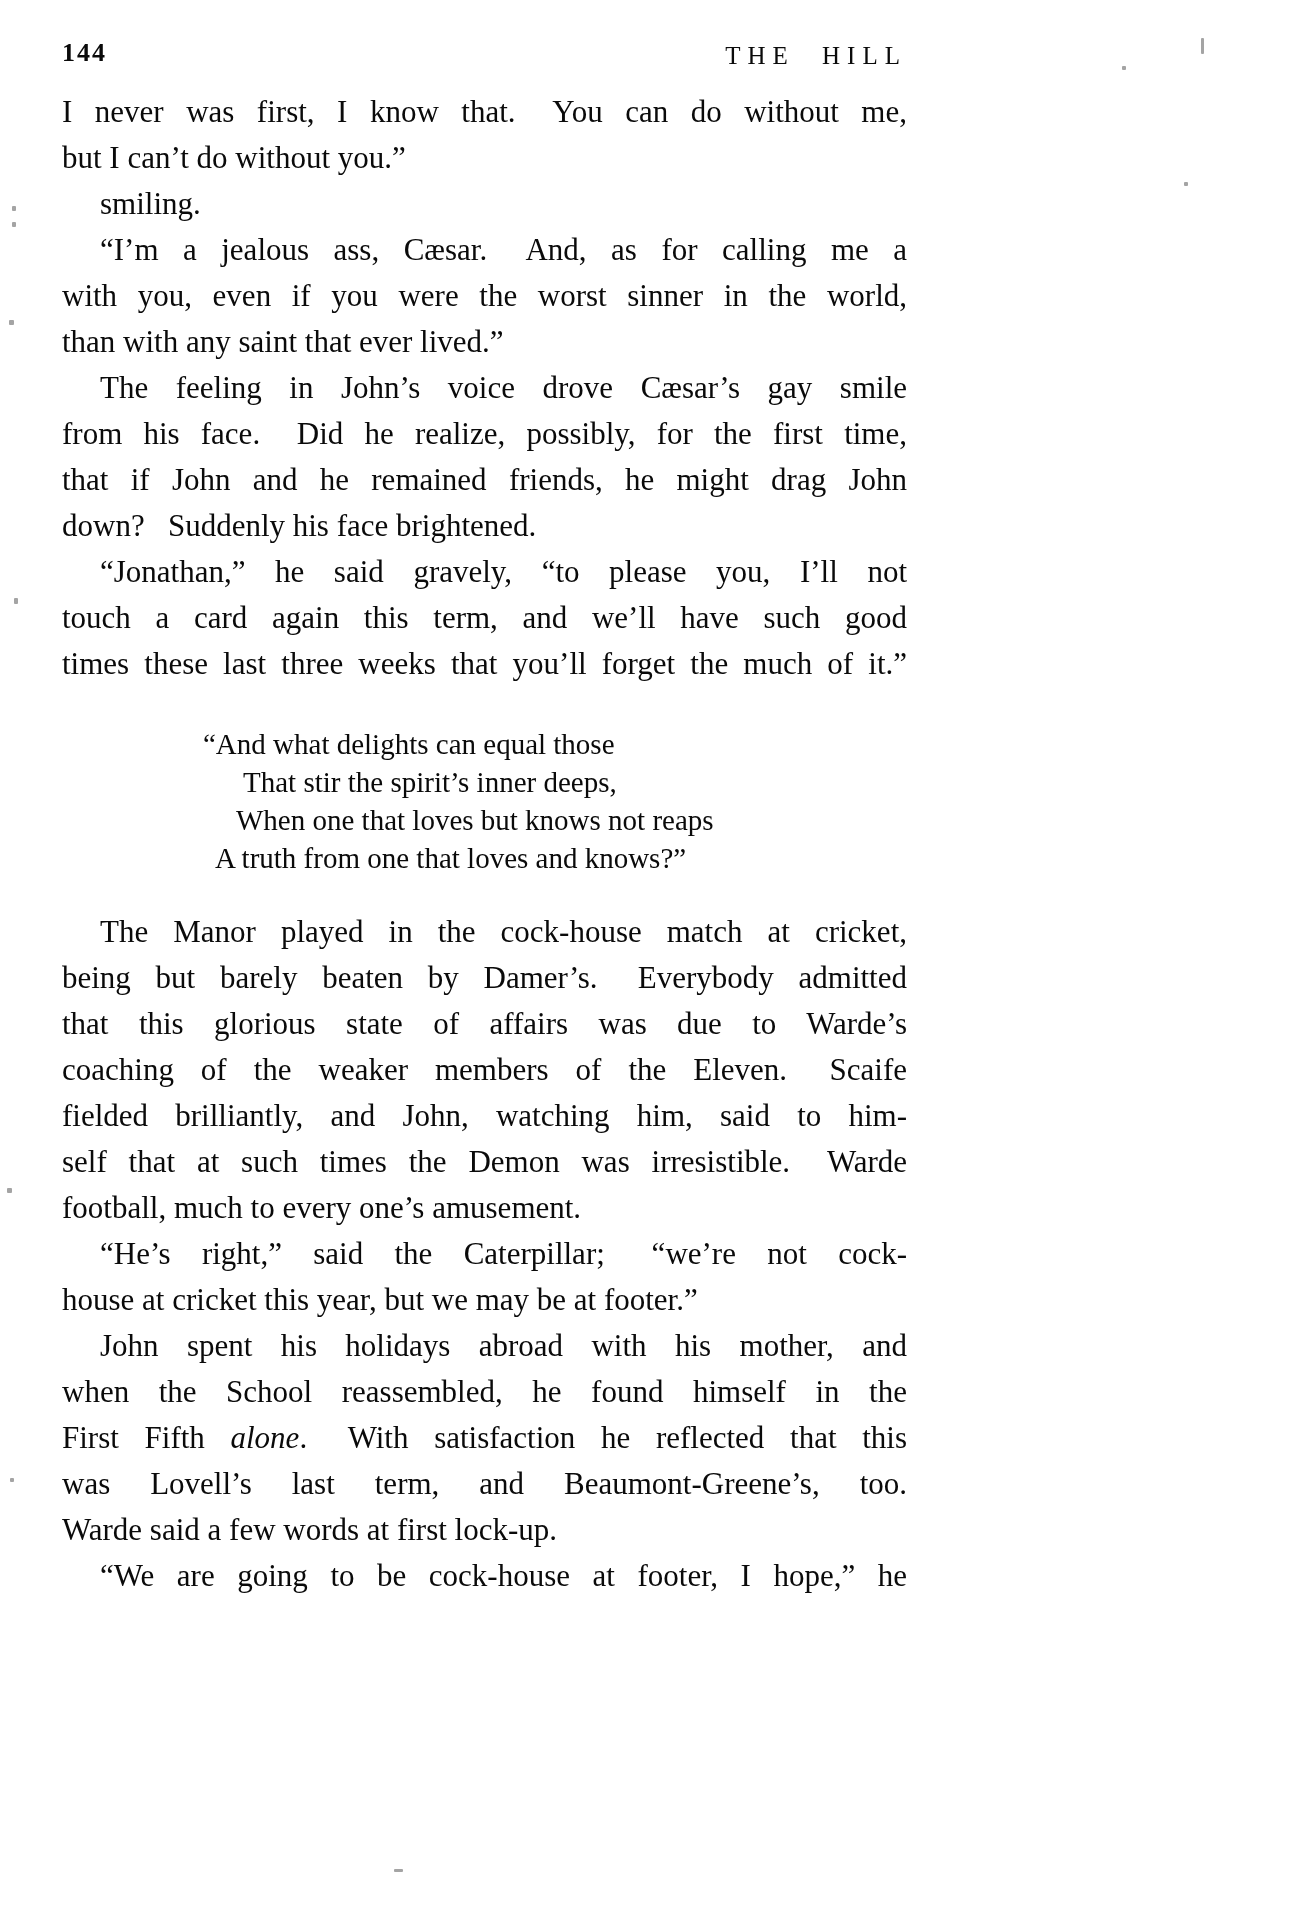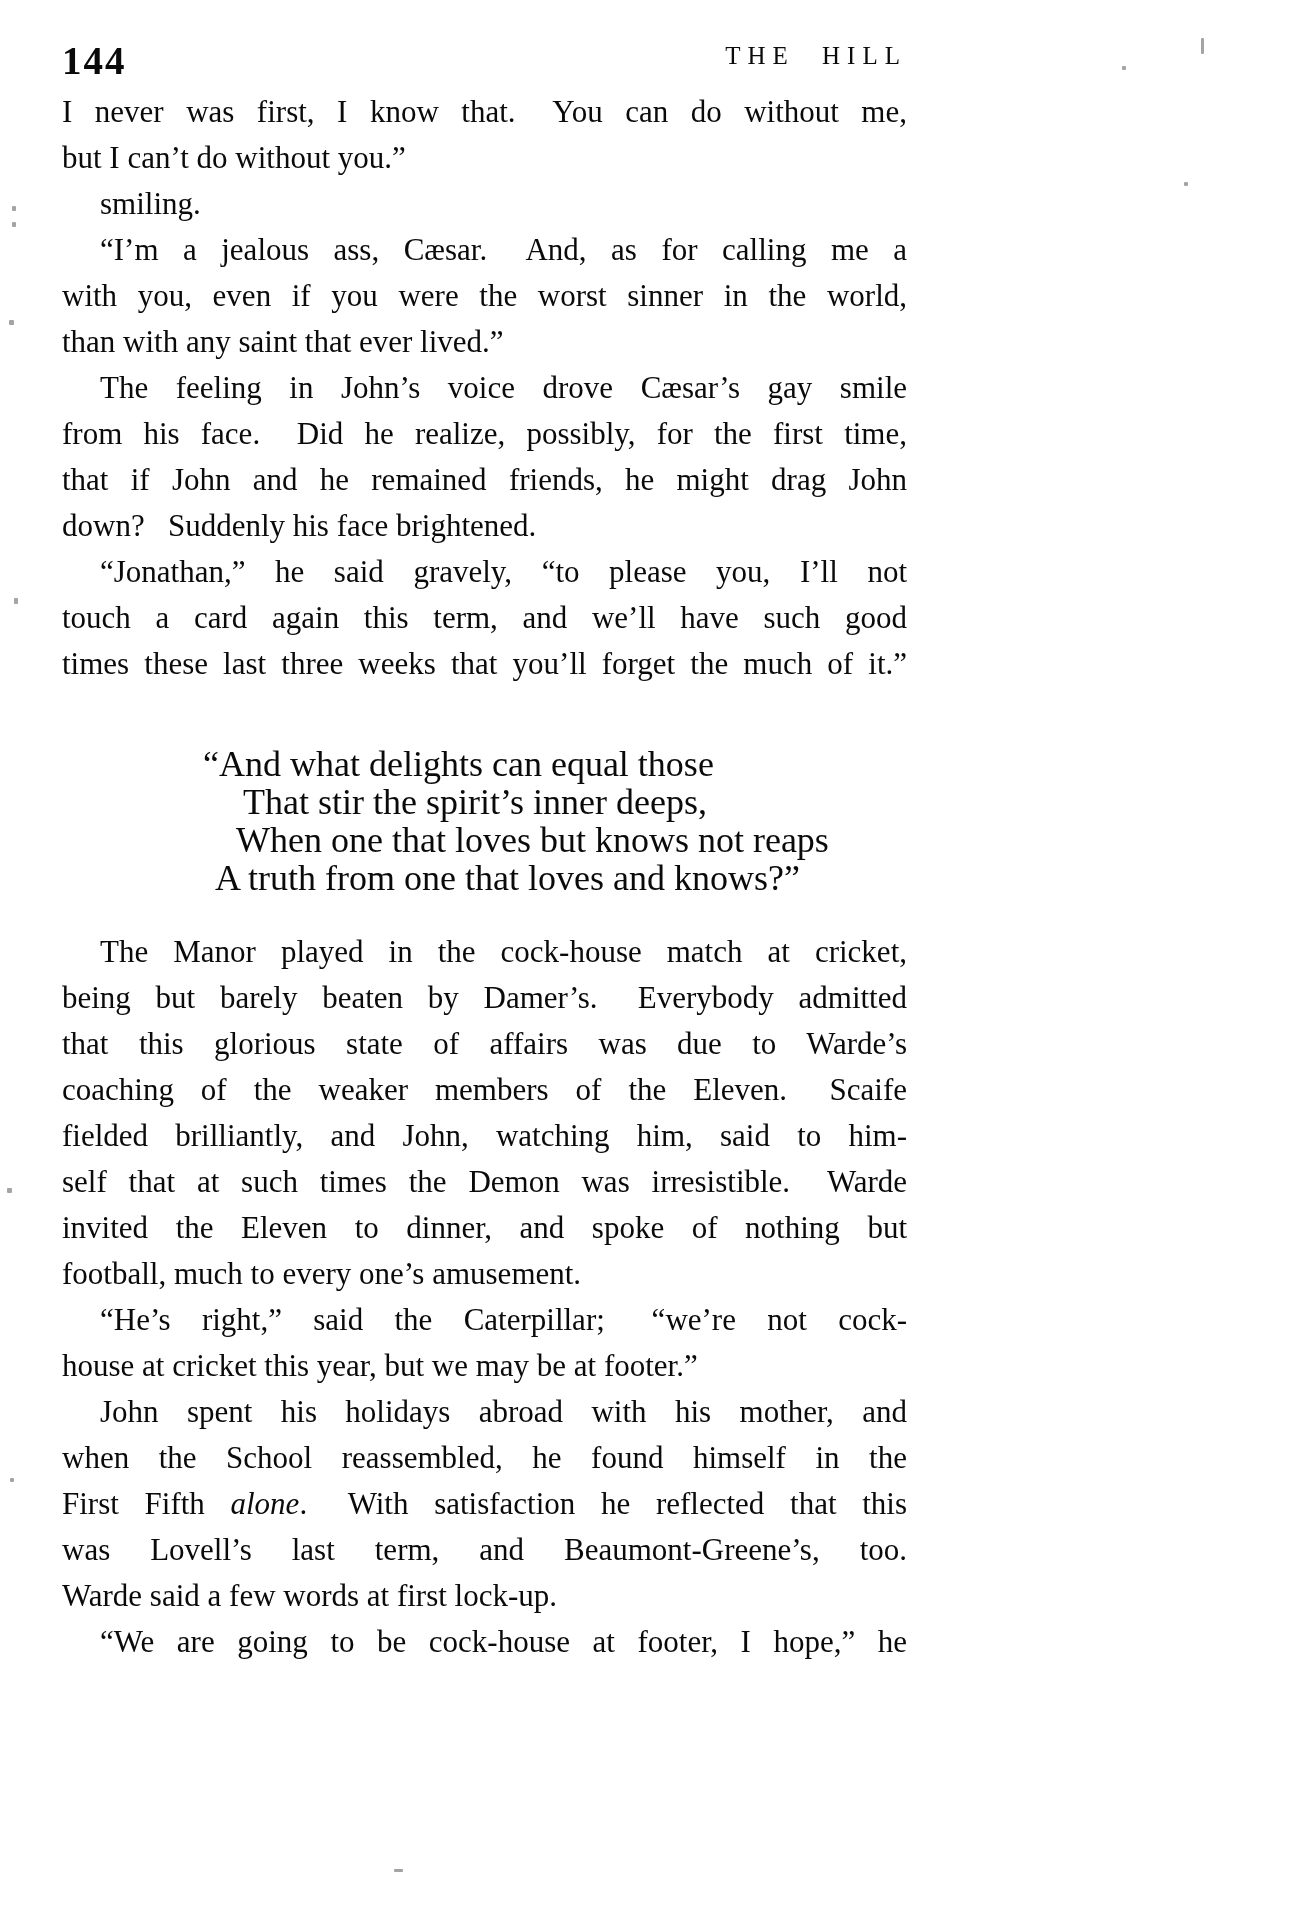--- a/index.html
+++ b/index.html
@@ -11,21 +11,21 @@
     color:#0a0a0a;
     font-family:"Liberation Serif","DejaVu Serif",serif;
     overflow:hidden;
   }
   
   .header {
     position:absolute; top:36px; left:62px; width:845px; height:50px;
   }
   .page-number {
     position:absolute; left:0; top:2px;
-    font-size:39px; letter-spacing:2px;
+    font-size:26px; letter-spacing:2px;
     font-weight:600;
   }
   .running-title {
     position:absolute; left:0; right:0; top:6px;
     text-align:right;
     font-size:25px; font-weight:normal;
     letter-spacing:7px; word-spacing:14px;
   }
   
   .text-column {
@@ -33,22 +33,22 @@
     font-size:31px; line-height:46px;
   }
   .para { margin:0; }
   .para.indent .line:first-child { text-indent:38px; }
   .line { height:46px; overflow:visible; }
   .line.aj { text-align:justify; text-align-last:justify; }
   .line.al { text-align:left; text-align-last:left; }
   .it { font-style:italic; }
   
   .poem {
-    margin:58px 0 32px 141px;
-    font-size:36px; line-height:38px;
+    margin:38px 0 32px 141px;
+    font-size:29px; line-height:38px;
   }
   .pline { white-space:nowrap; }
   
   .speck {
     position:absolute; background:#5a5a5a; opacity:.55; border-radius:1px;
   }
 </style>
 </head>
 <body>
 
@@ -89,21 +89,20 @@
         <div class="pline" style="margin-left: 33px;">When one that loves but knows not reaps</div>
         <div class="pline" style="margin-left: 12px;">A truth from one that loves and knows?”</div>
       </div>
       <div class="para indent">
         <div class="line aj"><span>The Manor played in the cock-house match at cricket,</span></div>
         <div class="line aj"><span>being but barely beaten by Damer’s.  Everybody admitted</span></div>
         <div class="line aj"><span>that this glorious state of affairs was due to Warde’s</span></div>
         <div class="line aj"><span>coaching of the weaker members of the Eleven.  Scaife</span></div>
         <div class="line aj"><span>fielded brilliantly, and John, watching him, said to him-</span></div>
         <div class="line aj"><span>self that at such times the Demon was irresistible.  Warde</span></div>
-        <div class="line aj"><span>invited the Eleven to dinner, and spoke of nothing but</span></div>
         <div class="line al"><span>football, much to every one’s amusement.</span></div>
       </div>
       <div class="para indent">
         <div class="line aj"><span>“He’s right,” said the Caterpillar;  “we’re not cock-</span></div>
         <div class="line al"><span>house at cricket this year, but we may be at footer.”</span></div>
       </div>
       <div class="para indent">
         <div class="line aj"><span>John spent his holidays abroad with his mother, and</span></div>
         <div class="line aj"><span>when the School reassembled, he found himself in the</span></div>
         <div class="line aj"><span>First Fifth </span><span class="it">alone</span><span>.  With satisfaction he reflected that this</span></div>

